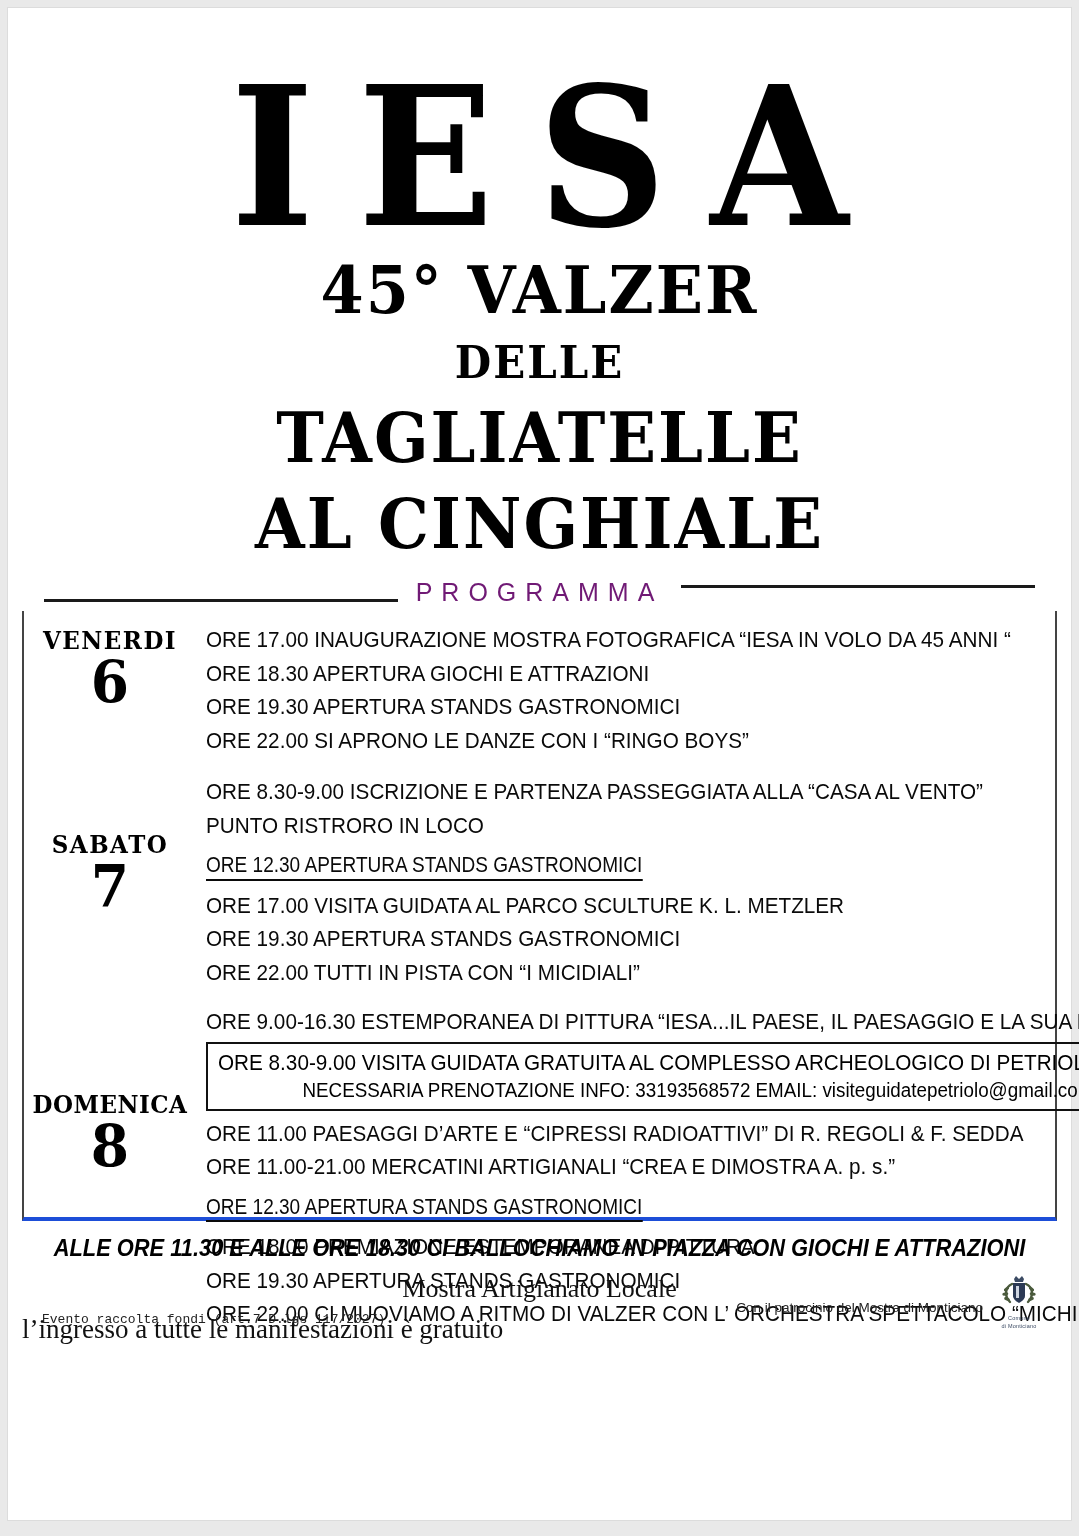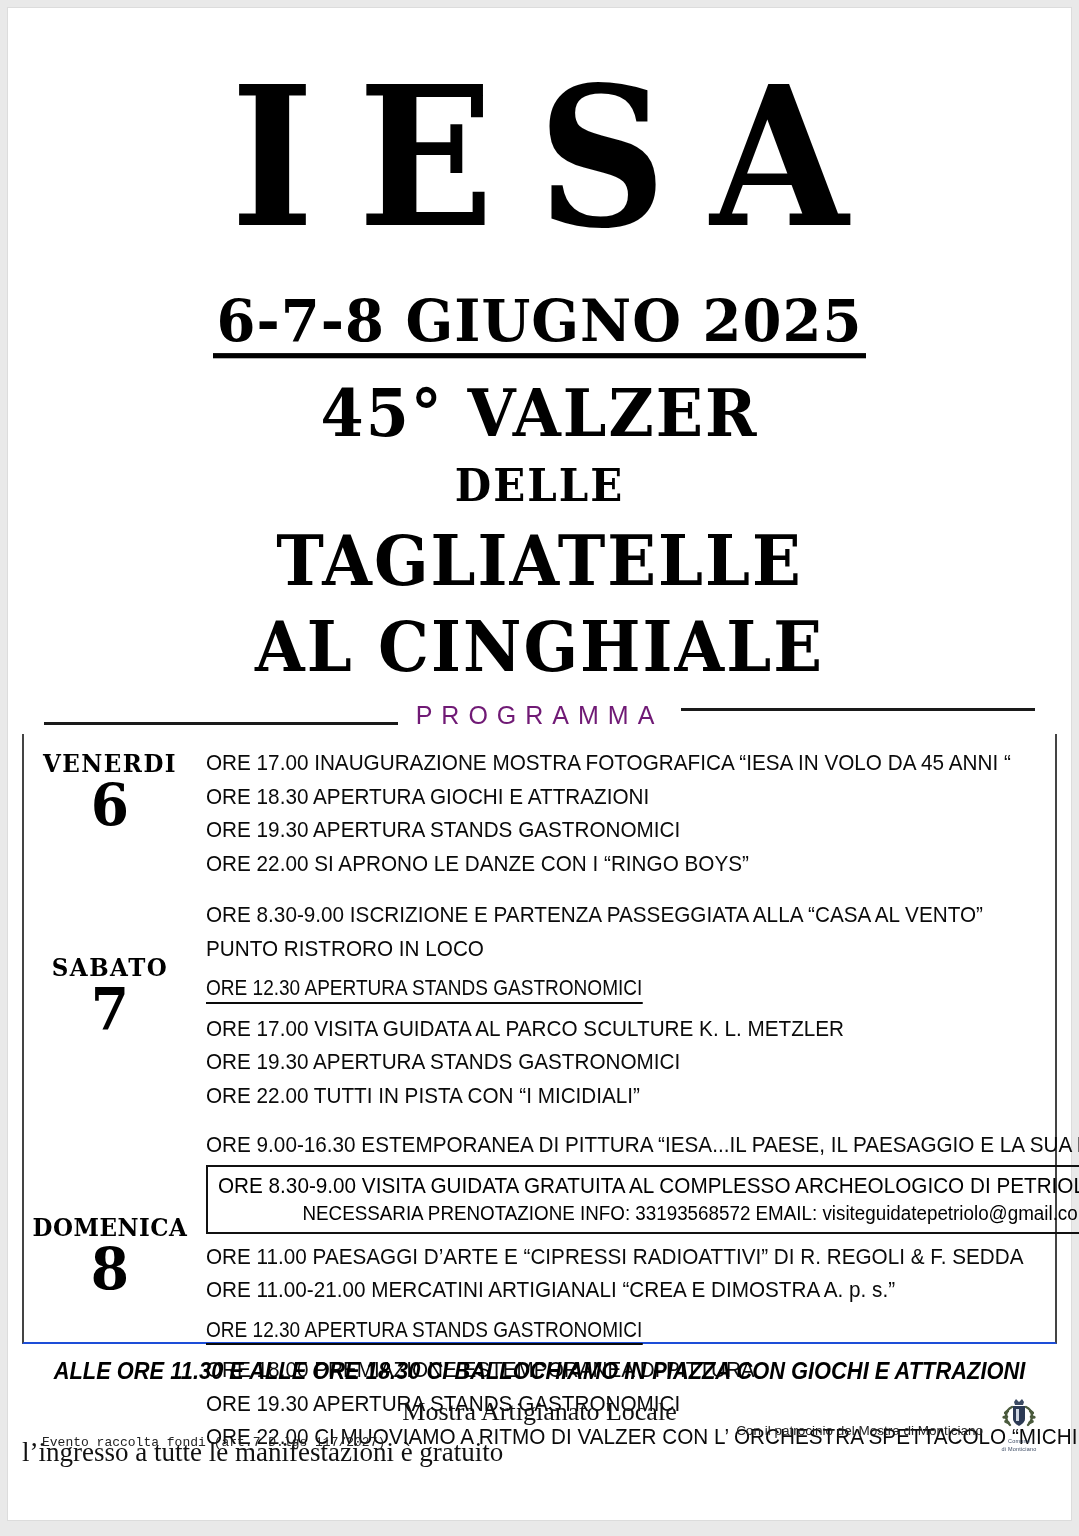--- a/index.html
+++ b/index.html
@@ -116,21 +116,21 @@
     color: #701a75;
     white-space: nowrap;
     padding-bottom: 2px;
   }
 
   
   .program-box {
     margin-top: 2px;
     border-left: 2px solid #444;
     border-right: 2px solid #444;
-    border-bottom: 2px solid #1d4ed8;
+    border-bottom: 4px solid #1d4ed8;
     padding: 6px 0 10px 0;
     height: 610px;
     position: relative;
   }
 
   .day-block {
     display: flex;
     align-items: flex-start;
     position: relative;
   }
@@ -289,23 +289,20 @@
   }
 </style>
 </head>
 <body>
 
 <div id="poster">
   <div class="sheet">
 
     <div class="masthead">
       <div class="title-iesa">IESA</div>
-      <div>
-        <div class="date-line">6-7-8 GIUGNO 2025</div>
-      </div>
       <div class="valzer">45° VALZER</div>
       <div class="delle">DELLE</div>
       <div class="tagliatelle">TAGLIATELLE</div>
       <div class="cinghiale">AL CINGHIALE</div>
     </div>
 
     <div class="programma-row">
       <div class="prog-rule left"></div>
       <div class="programma-label">PROGRAMMA</div>
       <div class="prog-rule right"></div>

